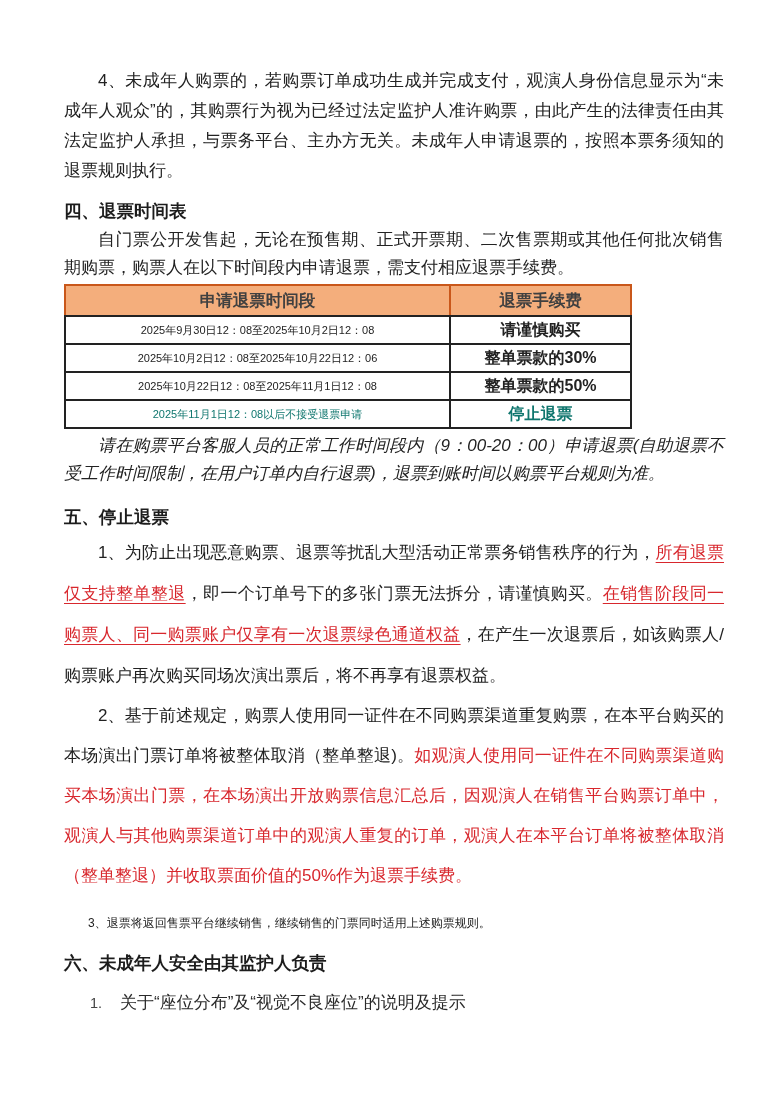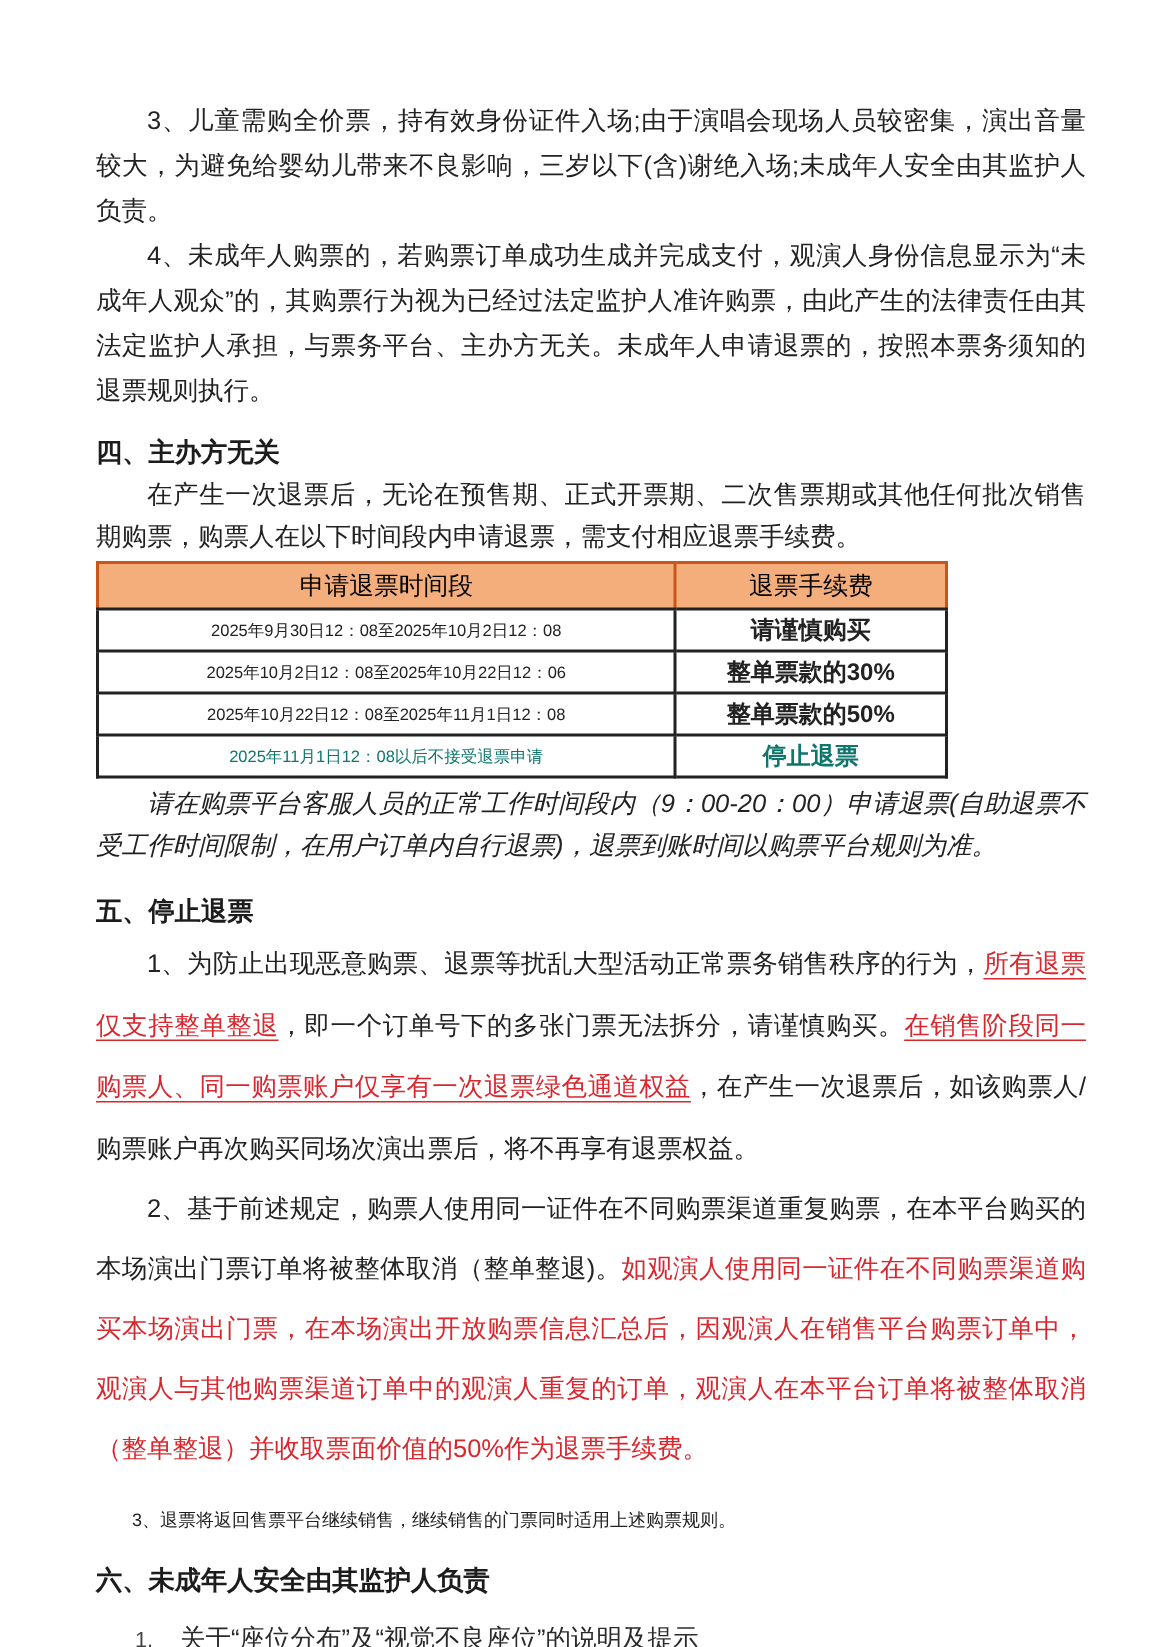--- a/index.html
+++ b/index.html
@@ -48,22 +48,22 @@
     margin-top: 2px;
     table-layout: fixed;
   }
   table.fee-table col.c1 { width: 385px; }
   table.fee-table col.c2 { width: 181px; }
   table.fee-table th {
     background: #f4ae7c;
     border: 2px solid #c9571a;
     border-bottom: 2px solid #222222;
     font-size: 16.5px;
-    font-weight: normal;
-    color: #000000;
+    font-weight: bold;
+    color: #404040;
     height: 27px;
     padding: 1px 0;
     text-align: center;
   }
   table.fee-table td {
     border: 2px solid #222222;
     font-size: 11px;
     height: 24px;
     padding: 1px 2px;
     text-align: center;
@@ -116,25 +116,24 @@
     color: #444444;
     width: 30px;
     flex: 0 0 30px;
   }
 </style>
 </head>
 <body>
 
 <div class="content">
 
-  <p class="para">3、儿童需购全价票，持有效身份证件入场;由于演唱会现场人员较密集，演出音量较大，为避免给婴幼儿带来不良影响，三岁以下(含)谢绝入场;未成年人安全由其监护人负责。</p>
   <p class="para">4、未成年人购票的，若购票订单成功生成并完成支付，观演人身份信息显示为“未成年人观众”的，其购票行为视为已经过法定监护人准许购票，由此产生的法律责任由其法定监护人承担，与票务平台、主办方无关。未成年人申请退票的，按照本票务须知的退票规则执行。</p>
 
-  <h3 class="sec-title title-4">四、主办方无关</h3>
-  <p class="intro">在产生一次退票后，无论在预售期、正式开票期、二次售票期或其他任何批次销售期购票，购票人在以下时间段内申请退票，需支付相应退票手续费。</p>
+  <h3 class="sec-title title-4">四、退票时间表</h3>
+  <p class="intro">自门票公开发售起，无论在预售期、正式开票期、二次售票期或其他任何批次销售期购票，购票人在以下时间段内申请退票，需支付相应退票手续费。</p>
 
   <table class="fee-table">
     <colgroup>
         <col class="c1">
         <col class="c2">
       </colgroup>
     <thead>
       <tr>
         <th>申请退票时间段</th>
         <th>退票手续费</th>

